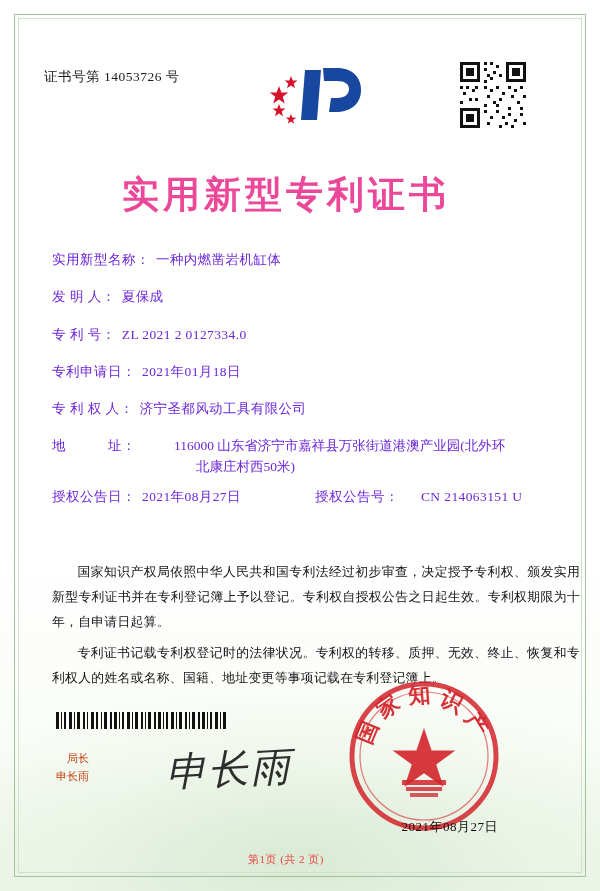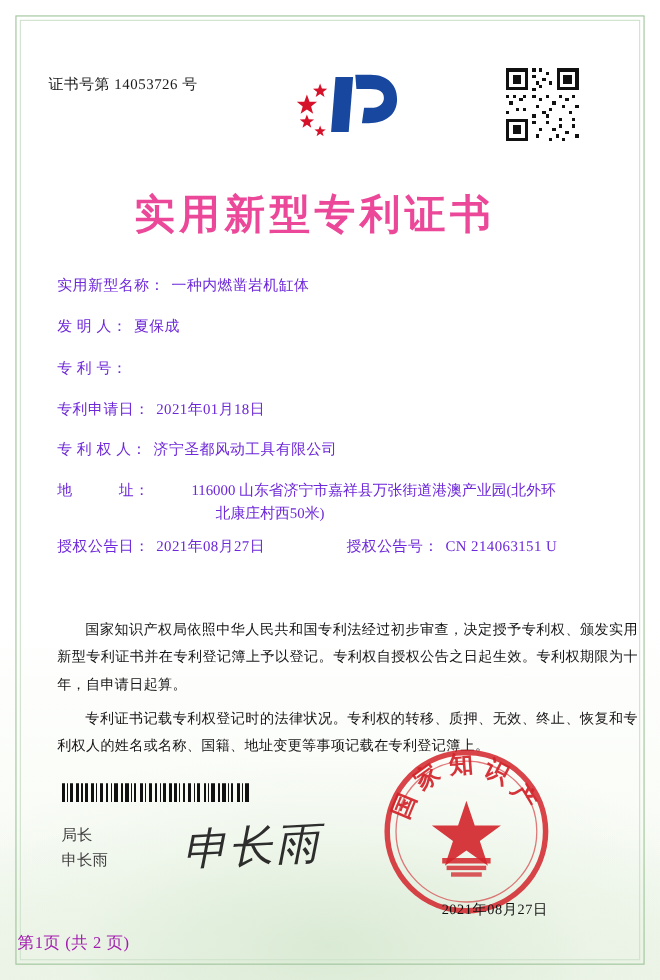--- a/index.html
+++ b/index.html
@@ -118,20 +118,21 @@
     margin-left: 22px;
   }
   .two-col {
     display: flex;
     align-items: baseline;
   }
   .two-col .right {
     margin-left: 74px;
     display: flex;
     align-items: center;
+    gap: 16px;
   }
 
   
   .paragraphs {
     position: absolute;
     left: 36px;
     top: 560px;
     width: 528px;
     font-size: 12.8px;
     line-height: 1.95;
@@ -149,23 +150,24 @@
     position: absolute;
     left: 40px;
     top: 712px;
     width: 172px;
     height: 17px;
   }
   .director-block {
     position: absolute;
     left: 40px;
     top: 750px;
-    font-size: 14px;
-    color: #404040;
+    font-size: 11px;
+    color: #c2410c;
     line-height: 1.6;
+    text-align: right;
   }
   .signature {
     position: absolute;
     left: 150px;
     top: 742px;
     font-size: 40px;
     font-family: "DejaVu Serif", serif;
     color: #1d1d1d;
     font-style: italic;
     letter-spacing: 2px;
@@ -184,23 +186,23 @@
     right: 58px;
     top: 818px;
     font-size: 13px;
     color: #111;
     letter-spacing: 0.5px;
   }
   .page-footer {
     position: absolute;
     left: 0; right: 0;
     bottom: 24px;
-    text-align: left;
-    font-size: 15px;
-    color: #a21caf;
+    text-align: center;
+    font-size: 11px;
+    color: #ef4444;
     letter-spacing: 0.5px;
   }
 </style>
 </head>
 <body>
 
 <div class="page">
   <div class="paper-wash"></div>
   <div class="border-frame"></div>
 
@@ -296,20 +298,21 @@
       <div class="field-row">
         <span class="field-label">实用新型名称：</span>
         <span class="field-value">一种内燃凿岩机缸体</span>
       </div>
       <div class="field-row">
         <span class="field-label">发 明 人：</span>
         <span class="field-value">夏保成</span>
       </div>
       <div class="field-row">
         <span class="field-label">专 利 号：</span>
+        <span class="field-value">ZL 2021 2 0127334.0</span>
       </div>
       <div class="field-row">
         <span class="field-label">专利申请日：</span>
         <span class="field-value">2021年01月18日</span>
       </div>
       <div class="field-row">
         <span class="field-label">专 利 权 人：</span>
         <span class="field-value">济宁圣都风动工具有限公司</span>
       </div>
 

